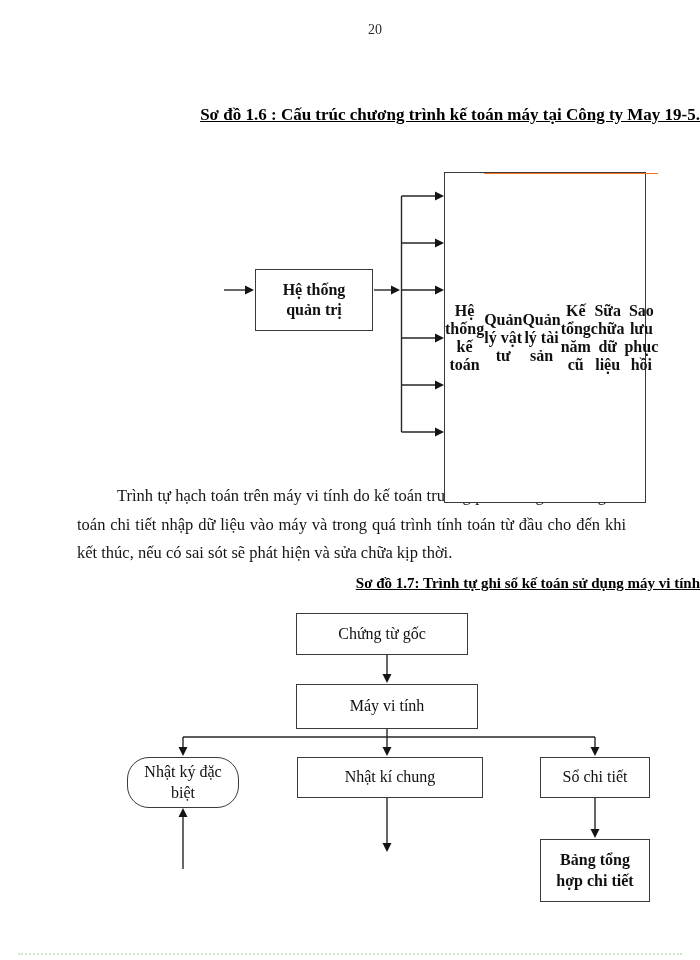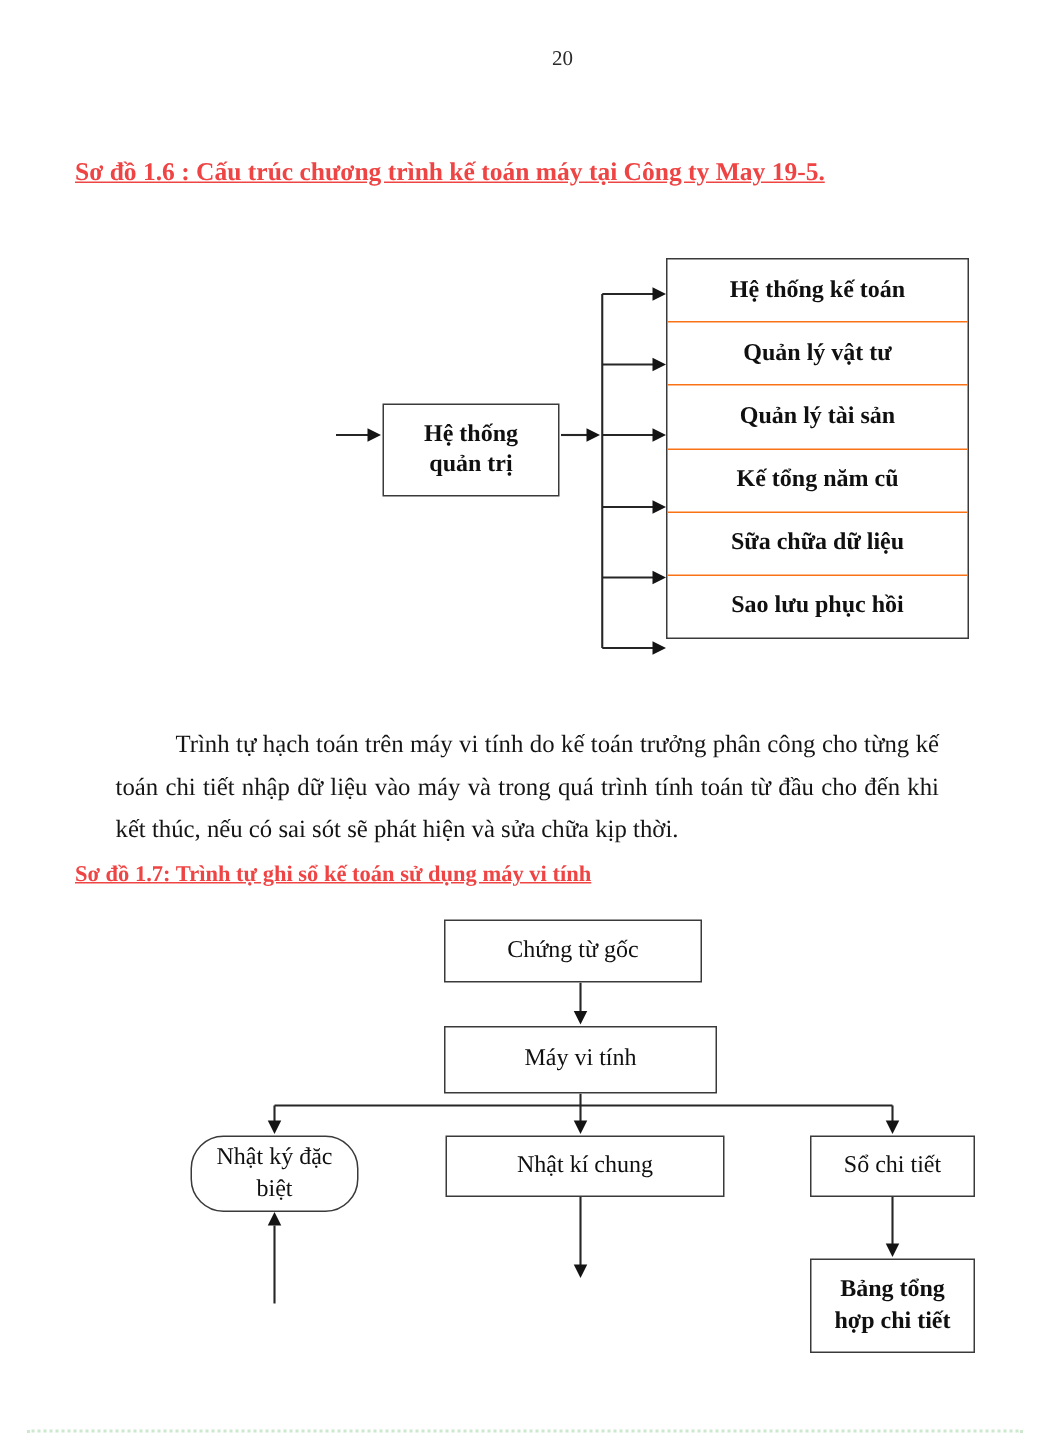--- a/index.html
+++ b/index.html
@@ -9,33 +9,33 @@
     height: 960px;
     background: #ffffff;
     font-family: "Liberation Serif", "DejaVu Serif", serif;
     color: #1a1a1a;
     overflow: hidden;
   }
   .page * { box-sizing: border-box; }
 
   .pagenum {
     position: absolute;
-    top: 32px; left: 50px; width: 650px;
+    top: 22px; left: 50px; width: 650px;
     text-align: center;
     font-size: 14px;
     color: #2b2b2b;
   }
 
   .title {
     position: absolute;
     left: 50px; width: 650px;
-    text-align: left;
+    text-align: right;
     font-weight: bold;
     text-decoration: underline;
-    color: #ef4444;
+    color: #000000;
   }
   #title1 { top: 105px; font-size: 17px; }
   #title2 { top: 575px; font-size: 15px; }
 
   .para {
     position: absolute;
     left: 77px; top: 482px; width: 549px;
     font-size: 16.5px;
     line-height: 28.5px;
     text-align: justify;
@@ -66,25 +66,25 @@
     color: #101010;
   }
   .box.bold { font-weight: bold; }
 
   
   #box-program { left: 115px; top: 269px; width: 109px; height: 62px; }
   #box-admin   { left: 255px; top: 269px; width: 118px; height: 62px; padding: 0 12px; }
   .modules {
     position: absolute;
     z-index: 2;
-    left: 444px; top: 172px; width: 202px; height: 254px;
+    left: 444px; top: 172px; width: 202px; height: 331px;
     background: #fff;
     border: 1px solid #3a3a3a;
     display: flex;
-    flex-direction: column;
+    flex-direction: row;
   }
   .module-row {
     flex: 1;
     display: flex;
     align-items: center;
     justify-content: center;
     text-align: center;
     font-weight: bold;
     font-size: 16px;
     color: #101010;

